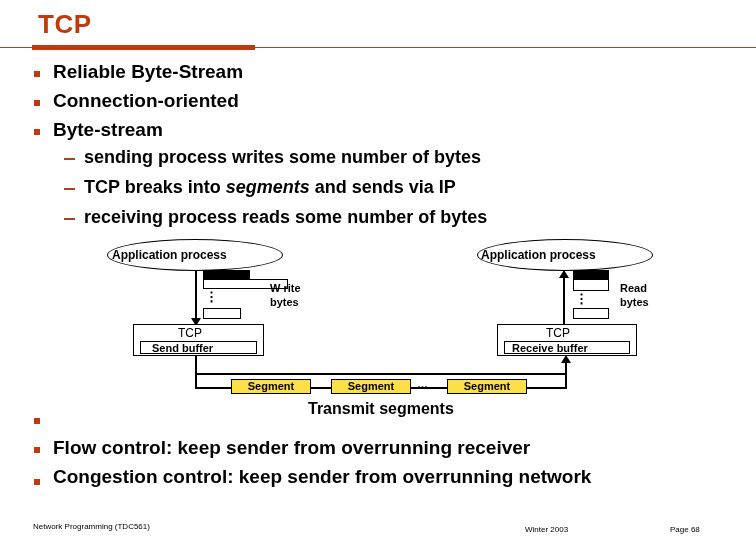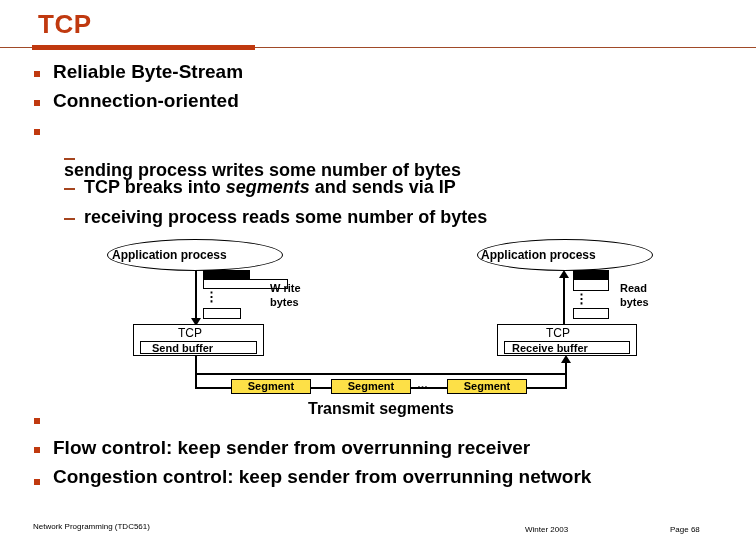--- a/index.html
+++ b/index.html
@@ -206,23 +206,24 @@
 <div class="bullet-row" style="left:34px; top:62px;">
   <span class="bullet-mark"></span>
   <span class="bullet-text">Reliable Byte-Stream</span>
 </div>
 <div class="bullet-row" style="left:34px; top:91px;">
   <span class="bullet-mark"></span>
   <span class="bullet-text">Connection-oriented</span>
 </div>
 <div class="bullet-row" style="left:34px; top:120px;">
   <span class="bullet-mark"></span>
-</div>
-
-<div class="sub-row" style="left:64px; top:147px;flex-direction:column;">
+  <span class="bullet-text">Byte-stream</span>
+</div>
+
+<div class="sub-row" style="left:64px; top:147px;">
   <span class="sub-mark"></span>
   <span class="sub-text"><span>sending process writes some number of bytes</span></span>
 </div>
 <div class="sub-row" style="left:64px; top:177px;">
   <span class="sub-mark"></span>
   <span class="sub-text"><span>TCP breaks into </span><i>segments</i><span> and sends via IP</span></span>
 </div>
 <div class="sub-row" style="left:64px; top:207px;">
   <span class="sub-mark"></span>
   <span class="sub-text"><span>receiving process reads some number of bytes</span></span>

